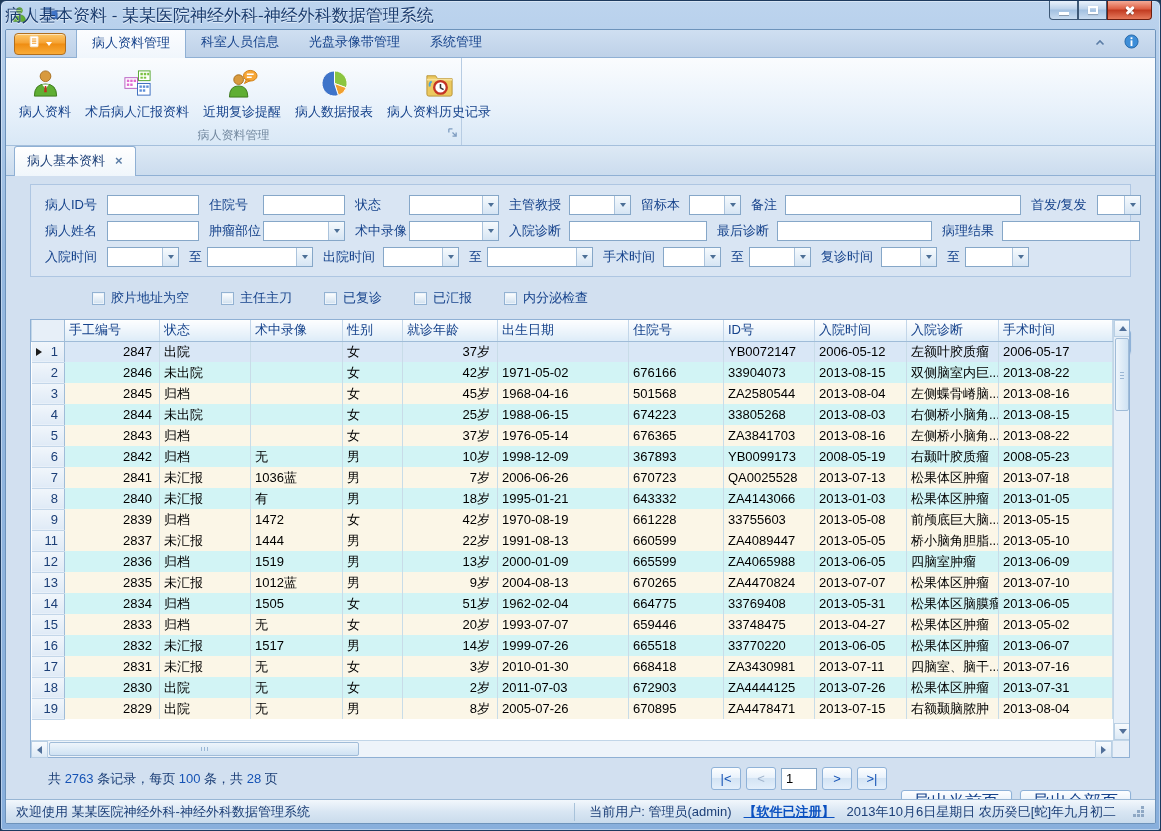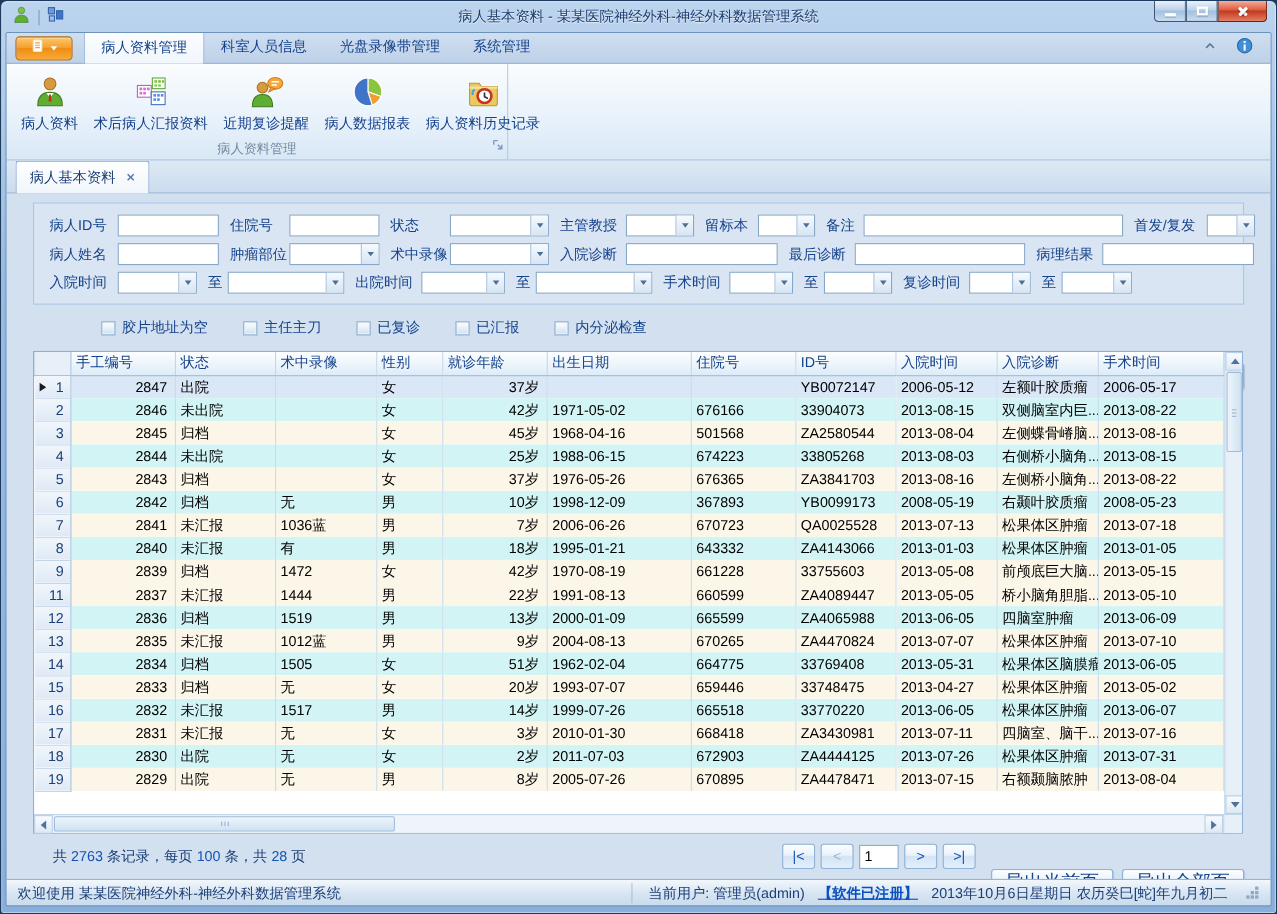--- a/index.html
+++ b/index.html
@@ -6,21 +6,21 @@
   html,body { width:1161px; height:831px; }
   body { font-family: "Liberation Sans", "DejaVu Sans", sans-serif; background:#203a58; overflow:hidden; }
 
   
   .window { width:1161px; height:831px; border:1px solid #1d3a5f; border-radius:6px 6px 3px 3px;
             background:linear-gradient(#bdd4ee,#96b9e0 30%,#88afdc); padding:0 4px 6px 4px;
             display:flex; flex-direction:column; box-shadow:inset 0 0 0 1px rgba(255,255,255,.4); }
   .titlebar { height:28px; position:relative; display:flex; align-items:center; flex:none; }
   .qat { display:flex; align-items:center; gap:4px; padding-left:6px; padding-top:2px; }
   .qat-sep { width:1px; height:14px; background:#7e9cc0; margin:0 3px; }
-  .title-text { position:absolute; left:0; right:0; text-align:center; font-size:13px; color:#1b3c6e;
+  .title-text { position:absolute; left:0; right:0; font-size:17px; color:#1b3c6e;
                 text-shadow:0 1px 1px rgba(255,255,255,.8); pointer-events:none; }
   .wbtns { position:absolute; top:0; right:4px; display:flex; }
   .wbtn { width:29px; height:19px; border:1px solid #3d5876; border-top:none; display:flex;
           align-items:center; justify-content:center;
           background:linear-gradient(#eaf2fb,#bcd2ea 45%,#a2c0e0 50%,#c9dcf0); }
   .wbtn:first-child { border-radius:0 0 0 4px; }
   .wbtn.close { width:45px; border-radius:0 0 4px 0; border-color:#6e1d0e;
           background:linear-gradient(#f4ab97,#dd5d41 45%,#c13a20 50%,#e67a5c); }
   .g-min { width:10px; height:3px; background:#fff; box-shadow:0 1px 0 rgba(0,0,0,.25); margin-top:6px; }
   .g-max { width:10px; height:8px; border:2px solid #fff; box-shadow:0 1px 1px rgba(0,0,0,.2); }
@@ -554,21 +554,21 @@
                   <td class="cell">右侧桥小脑角...</td>
                   <td class="cell">2013-08-15</td>
                 </tr>
                 <tr class="odd">
                   <td class="rowhead"><span>5</span></td>
                   <td class="cell rnum">2843</td>
                   <td class="cell">归档</td>
                   <td class="cell"></td>
                   <td class="cell">女</td>
                   <td class="cell rnum">37岁</td>
-                  <td class="cell">1976-05-26</td>
+                  <td class="cell">1976-05-14</td>
                   <td class="cell">676365</td>
                   <td class="cell">ZA3841703</td>
                   <td class="cell">2013-08-16</td>
                   <td class="cell">左侧桥小脑角...</td>
                   <td class="cell">2013-08-22</td>
                 </tr>
                 <tr class="even">
                   <td class="rowhead"><span>6</span></td>
                   <td class="cell rnum">2842</td>
                   <td class="cell">归档</td>

